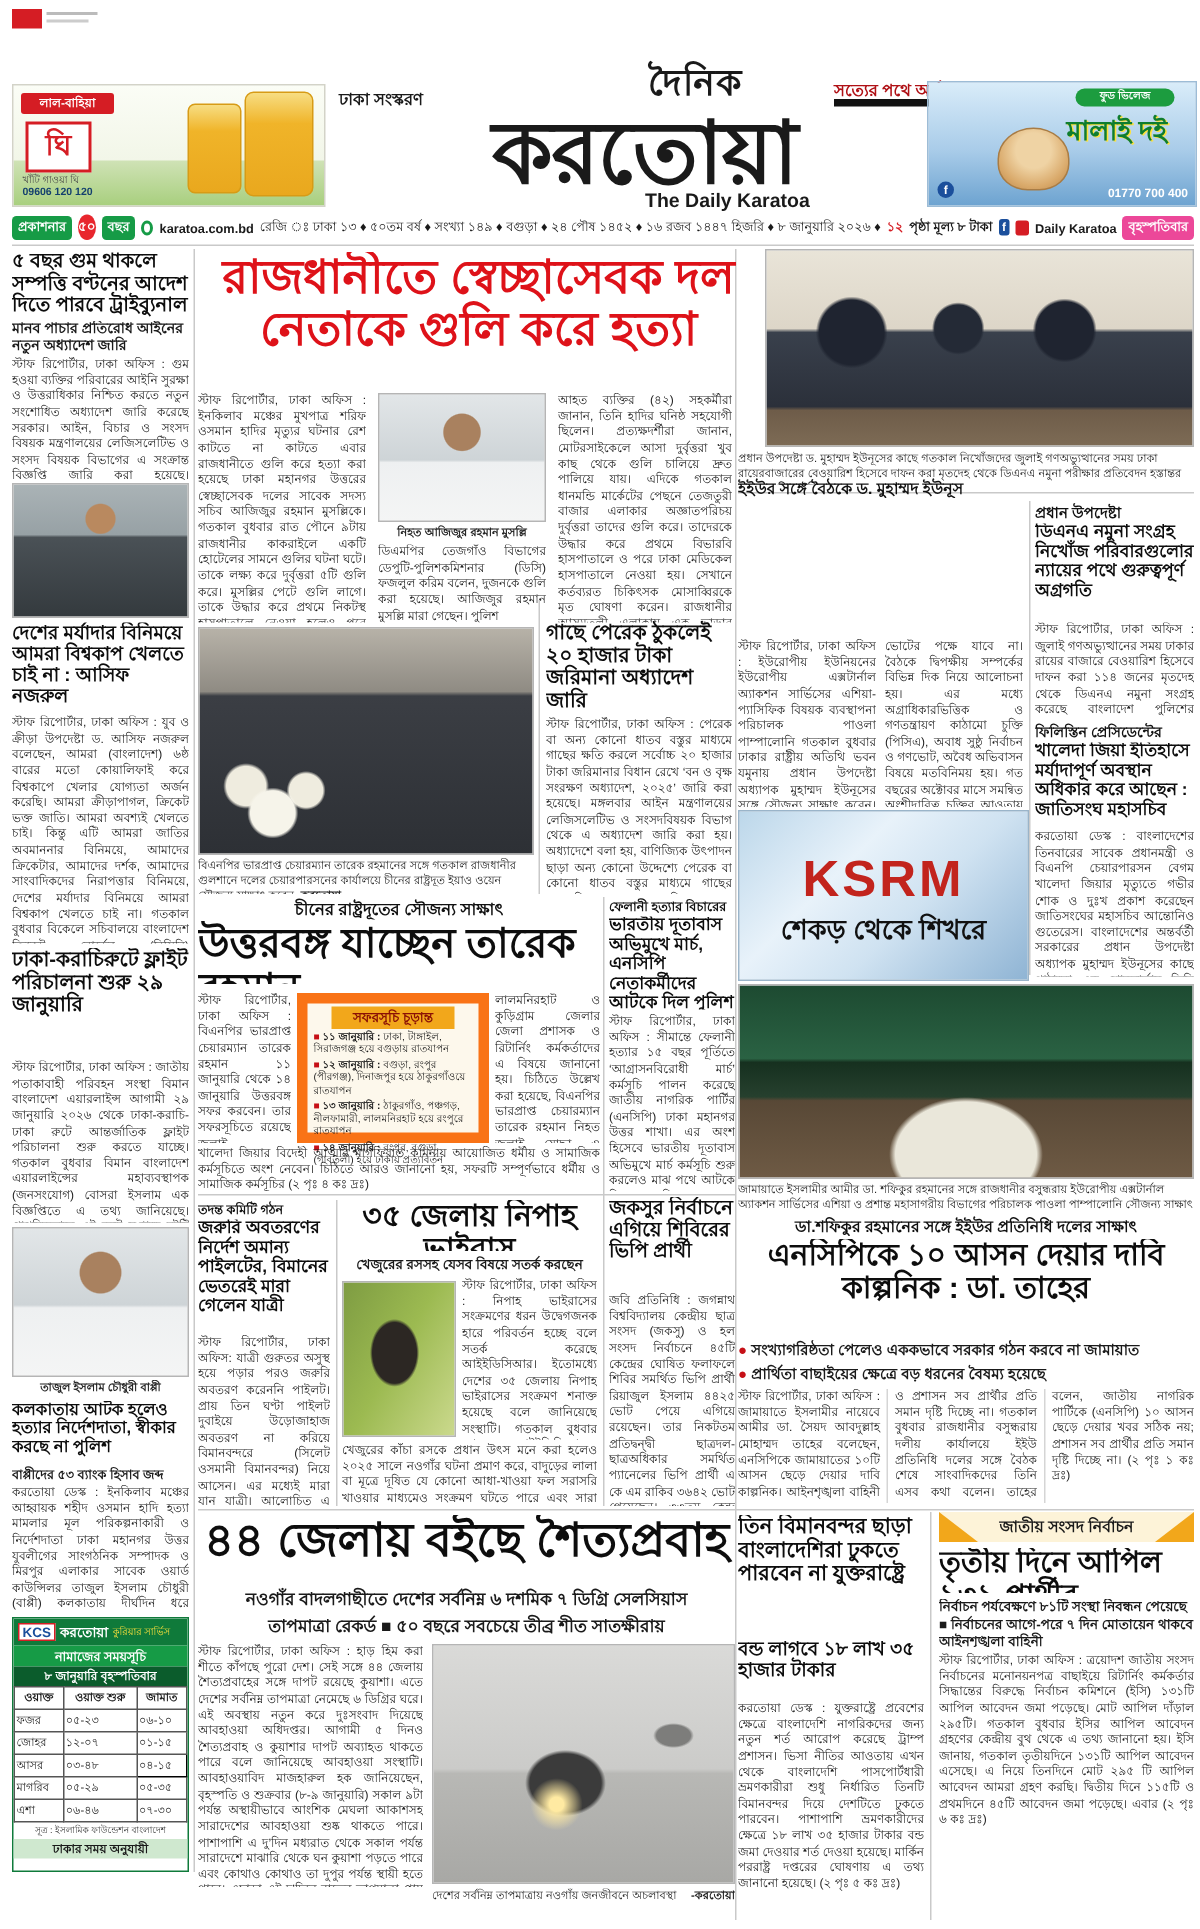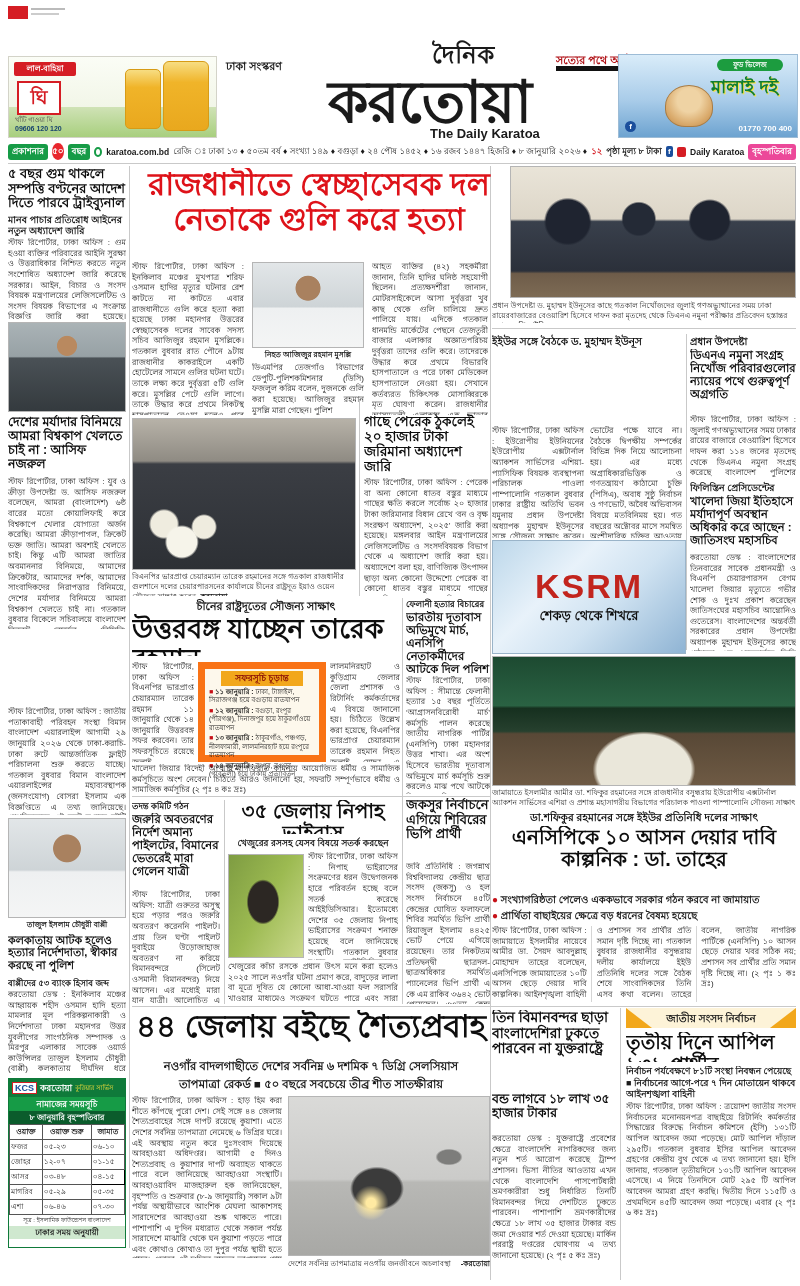--- a/index.html
+++ b/index.html
@@ -103,20 +103,21 @@
 
   <div class="abs vr" style="left:129px;top:166px;height:1082px;"></div>
   <div class="abs vr" style="left:490px;top:166px;height:1114px;"></div>
 
   <div class="abs hl" style="left:8px;top:167px;width:118px;height:46px;font-size:13px;">৫ বছর গুম থাকলে সম্পত্তি বণ্টনের আদেশ দিতে পারবে ট্রাইব্যুনাল</div>
   <div class="abs b" style="left:8px;top:214px;width:118px;height:22px;font-size:9.5px;line-height:1.2;overflow:hidden;">মানব পাচার প্রতিরোধ আইনের নতুন অধ্যাদেশ জারি</div>
   <div class="abs body-txt" style="left:8px;top:238px;width:118px;height:82px;">স্টাফ রিপোর্টার, ঢাকা অফিস : গুম হওয়া ব্যক্তির পরিবারের আইনি সুরক্ষা ও উত্তরাধিকার নিশ্চিত করতে নতুন সংশোধিত অধ্যাদেশ জারি করেছে সরকার। আইন, বিচার ও সংসদ বিষয়ক মন্ত্রণালয়ের লেজিসলেটিভ ও সংসদ বিষয়ক বিভাগের এ সংক্রান্ত বিজ্ঞপ্তি জারি করা হয়েছে। অধ্যাদেশটি জনসাধারণের জন্য গেজেট আকারে প্রকাশ করা হয়েছে। গতকাল বুধবার আইন, বিচার ও সংসদ (২ পৃঃ ৬ কঃ দ্রঃ)</div>
   <div class="abs ph ph-speaker" style="left:8px;top:322px;width:118px;height:90px;"></div>
   <div class="abs hl" style="left:8px;top:415px;width:118px;height:60px;font-size:12.5px;">দেশের মর্যাদার বিনিময়ে আমরা বিশ্বকাপ খেলতে চাই না : আসিফ নজরুল</div>
   <div class="abs body-txt" style="left:8px;top:477px;width:118px;height:152px;">স্টাফ রিপোর্টার, ঢাকা অফিস : যুব ও ক্রীড়া উপদেষ্টা ড. আসিফ নজরুল বলেছেন, আমরা (বাংলাদেশ) ৬ষ্ঠ বারের মতো কোয়ালিফাই করে বিশ্বকাপে খেলার যোগ্যতা অর্জন করেছি। আমরা ক্রীড়াপাগল, ক্রিকেট ভক্ত জাতি। আমরা অবশ্যই খেলতে চাই। কিন্তু এটি আমরা জাতির অবমাননার বিনিময়ে, আমাদের ক্রিকেটার, আমাদের দর্শক, আমাদের সাংবাদিকদের নিরাপত্তার বিনিময়ে, দেশের মর্যাদার বিনিময়ে আমরা বিশ্বকাপ খেলতে চাই না। গতকাল বুধবার বিকেলে সচিবালয়ে বাংলাদেশ ক্রিকেট বোর্ডের (বিসিবি) পরিচালকদের সঙ্গে বৈঠক শেষে সাংবাদিকদের (২ পৃঃ ৭ কঃ দ্রঃ)</div>
+  <div class="abs hl" style="left:8px;top:632px;width:118px;height:72px;font-size:13.5px;">ঢাকা-করাচিরুটে ফ্লাইট পরিচালনা শুরু ২৯ জানুয়ারি</div>
   <div class="abs body-txt" style="left:8px;top:707px;width:118px;height:108px;">স্টাফ রিপোর্টার, ঢাকা অফিস : জাতীয় পতাকাবাহী পরিবহন সংস্থা বিমান বাংলাদেশ এয়ারলাইন্স আগামী ২৯ জানুয়ারি ২০২৬ থেকে ঢাকা-করাচি-ঢাকা রুটে আন্তর্জাতিক ফ্লাইট পরিচালনা শুরু করতে যাচ্ছে। গতকাল বুধবার বিমান বাংলাদেশ এয়ারলাইন্সের মহাব্যবস্থাপক (জনসংযোগ) বোসরা ইসলাম এক বিজ্ঞপ্তিতে এ তথ্য জানিয়েছে। প্রাথমিকভাবে এই রুটে সপ্তাহে দুইটি ফ্লাইট পরিচালনা করা হবে, যা প্রতি সপ্তাহে বৃহস্পতিবার ও শনিবার চলাচল করবে। ফ্লাইটটির সময়সূচি : ঢাকা থেকে যাত্রার সময় (২ পৃঃ ৬ কঃ দ্রঃ)</div>
   <div class="abs ph ph-portrait" style="left:8px;top:818px;width:118px;height:100px;"></div>
   <div class="abs cap b ctr" style="left:8px;top:920px;width:118px;height:11px;">তাজুল ইসলাম চৌধুরী বাপ্পী</div>
   <div class="abs hl" style="left:8px;top:934px;width:118px;height:42px;font-size:11px;">কলকাতায় আটক হলেও হত্যার নির্দেশদাতা, স্বীকার করছে না পুলিশ</div>
   <div class="abs b" style="left:8px;top:977px;width:118px;height:11px;font-size:8.5px;overflow:hidden;">বাপ্পীদের ৫৩ ব্যাংক হিসাব জব্দ</div>
   <div class="abs body-txt" style="left:8px;top:990px;width:118px;height:84px;">করতোয়া ডেস্ক : ইনকিলাব মঞ্চের আহ্বায়ক শহীদ ওসমান হাদি হত্যা মামলার মূল পরিকল্পনাকারী ও নির্দেশদাতা ঢাকা মহানগর উত্তর যুবলীগের সাংগঠনিক সম্পাদক ও মিরপুর এলাকার সাবেক ওয়ার্ড কাউন্সিলর তাজুল ইসলাম চৌধুরী (বাপ্পী) কলকাতায় দীর্ঘদিন ধরে অবস্থান করে আসছেন। তবে, সরেজমিন তাজুলের অবস্থান করা এলাকায় গিয়ে তাকে পাওয়া না গেলেও তার সর্বশেষ কর্মস্থলের সন্ধানে পাওয়া যায়। (২ পৃঃ ৪ কঃ দ্রঃ)</div>
 
   <div class="abs" style="left:8px;top:1078px;width:118px;height:170px;border:1px solid #0f7a3a;overflow:hidden;font-size:7.5px;box-sizing:border-box;">
     <div style="height:18px;background:#0f7a3a;display:flex;align-items:center;gap:3px;padding:0 3px;">
       <span style="background:#fff;color:#1b4f9c;font-weight:800;font-size:9px;padding:0 2px;border:1px solid #d51d24;">KCS</span>
@@ -171,35 +172,35 @@
   <div class="abs body-txt" style="left:252px;top:363px;width:112px;height:52px;">ডিএমপির তেজগাঁও বিভাগের ডেপুটি-পুলিশকমিশনার (ডিসি) ফজলুল করিম বলেন, দুজনকে গুলি করা হয়েছে। আজিজুর রহমান মুসল্লি মারা গেছেন। পুলিশ</div>
   <div class="abs body-txt" style="left:372px;top:262px;width:116px;height:153px;">আহত ব্যক্তির (৪২) সহকর্মীরা জানান, তিনি হাদির ঘনিষ্ঠ সহযোগী ছিলেন। প্রত্যক্ষদর্শীরা জানান, মোটরসাইকেলে আসা দুর্বৃত্তরা খুব কাছ থেকে গুলি চালিয়ে দ্রুত পালিয়ে যায়। এদিকে গতকাল ধানমন্ডি মার্কেটের পেছনে তেজতুরী বাজার এলাকার অজ্ঞাতপরিচয় দুর্বৃত্তরা তাদের গুলি করে। তাদেরকে উদ্ধার করে প্রথমে বিভারবি হাসপাতালে ও পরে ঢাকা মেডিকেল হাসপাতালে নেওয়া হয়। সেখানে কর্তব্যরত চিকিৎসক মোসাব্বিরকে মৃত ঘোষণা করেন। রাজধানীর আসমতলী এলাকায় এক ভাড়ার ব্যবসায়ীকে কুপিয়ে হত্যা (২ পৃঃ ১ কঃ দ্রঃ)</div>
 
   <div class="abs ph ph-group" style="left:510px;top:166px;width:286px;height:132px;"></div>
   <div class="abs cap" style="left:492px;top:301px;width:304px;height:22px;">
     <span>প্রধান উপদেষ্টা ড. মুহাম্মদ ইউনূসের কাছে গতকাল নিখোঁজদের জুলাই গণঅভ্যুত্থানের সময় ঢাকা রায়েরবাজারের বেওয়ারিশ হিসেবে দাফন করা মৃতদেহ থেকে ডিএনএ নমুনা পরীক্ষার প্রতিবেদন হস্তান্তর করা হয়</span>
     <span class="b">-পিআইডি</span>
   </div>
   <div class="abs hrl" style="left:492px;top:328px;width:304px;"></div>
 
-  <div class="abs kick" style="left:492px;top:334px;width:192px;height:14px;font-size:10.5px;">ইইউর সঙ্গে বৈঠকে ড. মুহাম্মদ ইউনূস</div>
+  <div class="abs kick" style="left:492px;top:318px;width:192px;height:14px;font-size:10.5px;">ইইউর সঙ্গে বৈঠকে ড. মুহাম্মদ ইউনূস</div>
   <div class="abs body-txt" style="left:492px;top:426px;width:92px;height:112px;">স্টাফ রিপোর্টার, ঢাকা অফিস : ইউরোপীয় ইউনিয়নের ইউরোপীয় এক্সটার্নাল অ্যাকশন সার্ভিসের এশিয়া-প্যাসিফিক বিষয়ক ব্যবস্থাপনা পরিচালক পাওলা পাম্পালোনি গতকাল বুধবার ঢাকার রাষ্ট্রীয় অতিথি ভবন যমুনায় প্রধান উপদেষ্টা অধ্যাপক মুহাম্মদ ইউনূসের সঙ্গে সৌজন্য সাক্ষাৎ করেন। সাক্ষাতে ড. ইউনূস বলেন, ১২ ফেব্রুয়ারির সাধারণ নির্বাচন এবং গণভোট বাংলাদেশের গণতান্ত্রিক উত্তরণের জন্য অত্যন্ত গুরুত্বপূর্ণ। ইইউ সবসময় সমর্থন দিয়েছে এবং গণভোটে ‘হ্যাঁ’ জয়ী হবে বলে আশাবাদী। আমি মনে করি কোনো দল ‘না’</div>
   <div class="abs body-txt" style="left:590px;top:426px;width:92px;height:112px;">ভোটের পক্ষে যাবে না। বৈঠকে দ্বিপক্ষীয় সম্পর্কের বিভিন্ন দিক নিয়ে আলোচনা হয়। এর মধ্যে অগ্রাধিকারভিত্তিক ও গণতন্ত্রায়ণ কাঠামো চুক্তি (পিসিএ), অবাধ সুষ্ঠু নির্বাচন ও গণভোট, অবৈধ অভিবাসন বিষয়ে মতবিনিময় হয়। গত বছরের অক্টোবর মাসে সমন্বিত অংশীদারিত্ব চুক্তির আওতায় একটি সমন্বিত অংশীদারিত্ব চুক্তি স্বাক্ষরের প্রায় ২৩ বছর পর একটি গুরুত্বপূর্ণ অগ্রগতি। বাংলাদেশের কৌশলগত অংশীদার হিসেবে (২ পৃঃ ৭ কঃ দ্রঃ)</div>
 
   <div class="abs vr" style="left:686px;top:334px;height:316px;"></div>
   <div class="abs kick" style="left:690px;top:334px;width:106px;height:13px;font-size:10px;text-align:left;">প্রধান উপদেষ্টা</div>
   <div class="abs hl" style="left:690px;top:349px;width:106px;height:64px;font-size:11.5px;">ডিএনএ নমুনা সংগ্রহ নিখোঁজ পরিবারগুলোর ন্যায়ের পথে গুরুত্বপূর্ণ অগ্রগতি</div>
   <div class="abs body-txt" style="left:690px;top:415px;width:106px;height:62px;">স্টাফ রিপোর্টার, ঢাকা অফিস : জুলাই গণঅভ্যুত্থানের সময় ঢাকার রায়ের বাজারে বেওয়ারিশ হিসেবে দাফন করা ১১৪ জনের মৃতদেহ থেকে ডিএনএ নমুনা সংগ্রহ করেছে বাংলাদেশ পুলিশের ক্রিমিনাল ইনভেস্টিগেশন বিভাগ (সিআইডি)। এ সংক্রান্ত প্রতিবেদন গতকাল রাষ্ট্রীয় অতিথি ভবন যমুনায় হস্তান্তর করা হয়েছে। মুক্তিযোদ্ধা বিষয়ক (২ পৃঃ ১ কঃ দ্রঃ)</div>
   <div class="abs kick" style="left:690px;top:481px;width:106px;height:12px;font-size:9.5px;text-align:left;">ফিলিস্তিন প্রেসিডেন্টের শোক</div>
   <div class="abs hl" style="left:690px;top:495px;width:106px;height:56px;font-size:11.5px;">খালেদা জিয়া ইতিহাসে মর্যাদাপূর্ণ অবস্থান অধিকার করে আছেন : জাতিসংঘ মহাসচিব</div>
   <div class="abs body-txt" style="left:690px;top:553px;width:106px;height:98px;">করতোয়া ডেস্ক : বাংলাদেশের তিনবারের সাবেক প্রধানমন্ত্রী ও বিএনপি চেয়ারপারসন বেগম খালেদা জিয়ার মৃত্যুতে গভীর শোক ও দুঃখ প্রকাশ করেছেন জাতিসংঘের মহাসচিব আন্তোনিও গুতেরেস। বাংলাদেশের অন্তর্বর্তী সরকারের প্রধান উপদেষ্টা অধ্যাপক মুহাম্মদ ইউনূসের কাছে পাঠানো এক শোকবার্তায় তিনি এই শোক প্রকাশ করেন। প্রধান উপদেষ্টার প্রেস উইং; গতকাল বুধবার (২ পৃঃ ৫ কঃ দ্রঃ)</div>
 
   <div class="abs" style="left:492px;top:540px;width:192px;height:112px;border:1px solid #9ab4c9;background:linear-gradient(135deg,#bcd7ea 0%,#e8f2fa 35%,#cfe2f1 60%,#8fb4d4 100%);overflow:hidden;text-align:center;">
     <div style="margin-top:26px;font-size:34px;font-weight:800;color:#c2241d;letter-spacing:2px;">KSRM</div>
-    <div class="b" style="font-size:13px;color:#111;">শেকড় থেকে শিখরে</div>
+    <div class="b" style="font-size:18px;color:#111;">শেকড় থেকে শিখরে</div>
   </div>
 
   <div class="abs ph ph-meeting" style="left:492px;top:656px;width:304px;height:130px;"></div>
   <div class="abs cap" style="left:492px;top:788px;width:304px;height:20px;">
     <span>জামায়াতে ইসলামীর আমীর ডা. শফিকুর রহমানের সঙ্গে রাজধানীর বসুন্ধরায় ইউরোপীয় এক্সটার্নাল অ্যাকশন সার্ভিসের এশিয়া ও প্রশান্ত মহাসাগরীয় বিভাগের পরিচালক পাওলা পাম্পালোনি সৌজন্য সাক্ষাৎ করেন</span>
     <span class="b">করতোয়া</span>
   </div>
   <div class="abs kick ctr" style="left:492px;top:810px;width:304px;height:14px;font-size:10.5px;">ডা.শফিকুর রহমানের সঙ্গে ইইউর প্রতিনিধি দলের সাক্ষাৎ</div>
   <div class="abs hl ctr" style="left:492px;top:826px;width:304px;height:62px;font-size:20px;">এনসিপিকে ১০ আসন দেয়ার দাবি কাল্পনিক : ডা. তাহের</div>
   <div class="abs b" style="left:492px;top:892px;width:304px;height:14px;font-size:10px;overflow:hidden;"><span class="bullet-sq">●</span> <span>সংখ্যাগরিষ্ঠতা পেলেও এককভাবে সরকার গঠন করবে না জামায়াত</span></div>

